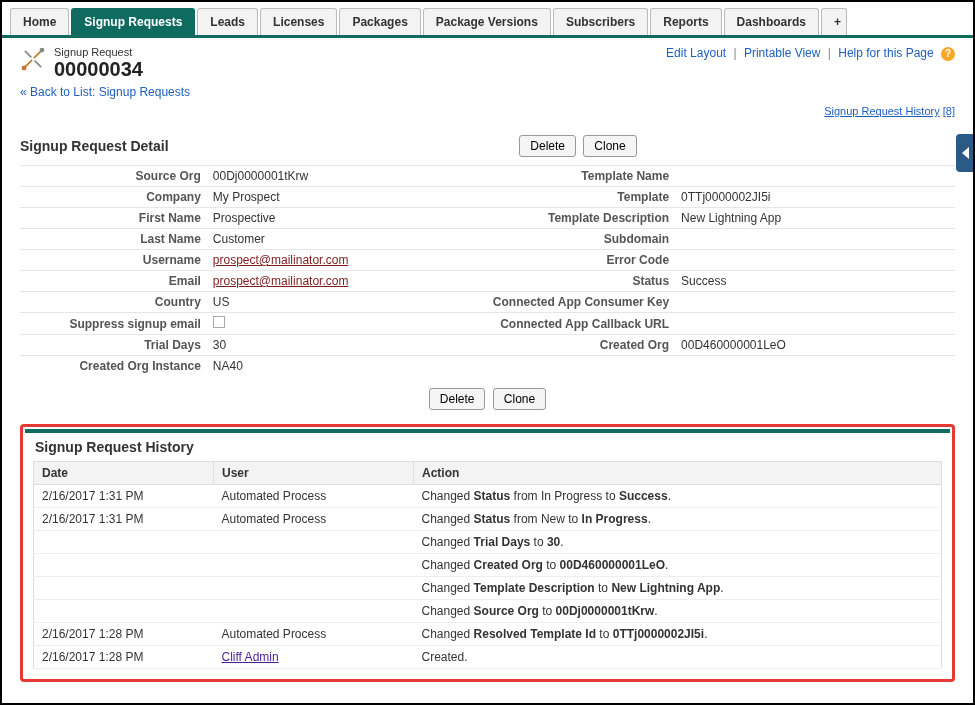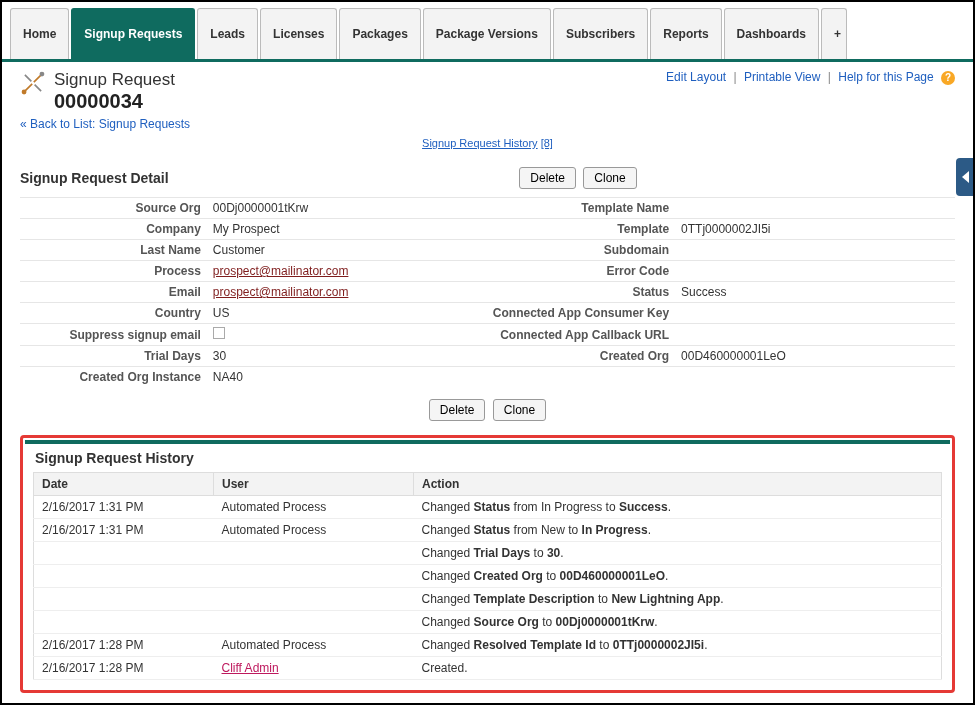--- a/index.html
+++ b/index.html
@@ -19,21 +19,21 @@
     background: #fff;
   }
   .tabs {
     display: flex;
     align-items: flex-end;
     padding: 0 8px;
     margin-top: 6px;
     border-bottom: 3px solid #0f6b5f;
   }
   .tab {
-    padding: 18px 12px;
+    padding: 6px 12px;
     border: 1px solid #bbb;
     border-bottom: none;
     margin-right: 2px;
     background: #f3f3f3;
     color: #333;
     border-radius: 3px 3px 0 0;
     font-weight: bold;
     cursor: pointer;
     white-space: nowrap;
   }
@@ -51,32 +51,32 @@
     padding: 8px 18px;
     position: relative;
   }
   .page-header {
     display: flex;
     justify-content: space-between;
     align-items: flex-start;
   }
   .page-header-left { display: flex; align-items: flex-start; gap: 8px; }
   .tool-icon svg { width: 26px; height: 26px; }
-  .heading-small { font-size: 17px; color: #333; }
+  .heading-small { font-size: 11px; color: #333; }
   .heading-large { font-size: 20px; font-weight: bold; color: #222; margin-top: 0; }
   .top-links { font-size: 12px; color: #1f5fbf; text-align: right; white-space: nowrap; }
   .top-links a { color: #1f5fbf; text-decoration: none; cursor: pointer; }
   .top-links .sep { color: #888; margin: 0 4px; }
   .help-icon {
     display: inline-block; width: 14px; height: 14px; border-radius: 50%;
     background: #f9a825; color: #fff; text-align: center; font-weight: bold;
     line-height: 14px; font-size: 10px; margin-left: 4px;
   }
   .back-link { display:block; margin: 4px 0 6px 0; color: #1f5fbf; font-size: 12px; text-decoration: none; }
-  .anchor-row { text-align: center; margin: 4px 0 14px 0; font-size: 11px; }
+  .anchor-row { text-align: right; margin: 4px 0 14px 0; font-size: 11px; }
   .anchor-row a { color: #1f5fbf; text-decoration: underline; cursor:pointer; }
   .anchor-row .count { text-decoration: underline; color: #1f5fbf; }
   .section-title-row {
     display: flex; align-items: center; gap: 11px; margin-bottom: 4px;
   }
   .section-title { font-weight: bold; font-size: 14px; flex: 0 0 170px; }
   .btn-row { flex: 1; text-align: center; }
   .btn-row-2 { text-align: center; margin: 8px 0 10px 0; }
   button.btn {
     background: #f5f5f5;
@@ -136,21 +136,21 @@
     background: #f3f3f3;
     border: 1px solid #ddd;
     padding: 4px 8px;
     font-weight: bold;
   }
   table.history td {
     border-bottom: 1px solid #eee;
     padding: 4px 8px;
     vertical-align: top;
   }
-  table.history td a { color: #be185d; text-decoration: underline; }
+  table.history td a { color: #4c1d95; text-decoration: underline; }
   .side-tab {
     position: absolute;
     right: -1px;
     top: 96px;
     width: 18px; height: 38px;
     background: #2c5a86;
     border-radius: 4px 0 0 4px;
     display:flex; align-items:center; justify-content:center;
     color:#fff;
   }
@@ -230,27 +230,33 @@
         <td class="label">Template Name</td>
             <td class="value"></td>
       </tr>
       <tr>
         <td class="label">Company</td>
             <td class="value">My Prospect</td>
         <td class="label">Template</td>
             <td class="value">0TTj0000002JI5i</td>
       </tr>
       <tr>
+        <td class="label">First Name</td>
+            <td class="value">Prospective</td>
+        <td class="label">Template Description</td>
+            <td class="value">New Lightning App</td>
+      </tr>
+      <tr>
         <td class="label">Last Name</td>
             <td class="value">Customer</td>
         <td class="label">Subdomain</td>
             <td class="value"></td>
       </tr>
       <tr>
-        <td class="label">Process</td>
+        <td class="label">Username</td>
             <td class="value"><a>prospect@mailinator.com</a></td>
         <td class="label">Error Code</td>
             <td class="value"></td>
       </tr>
       <tr>
         <td class="label">Email</td>
             <td class="value"><a>prospect@mailinator.com</a></td>
         <td class="label">Status</td>
             <td class="value">Success</td>
       </tr>

